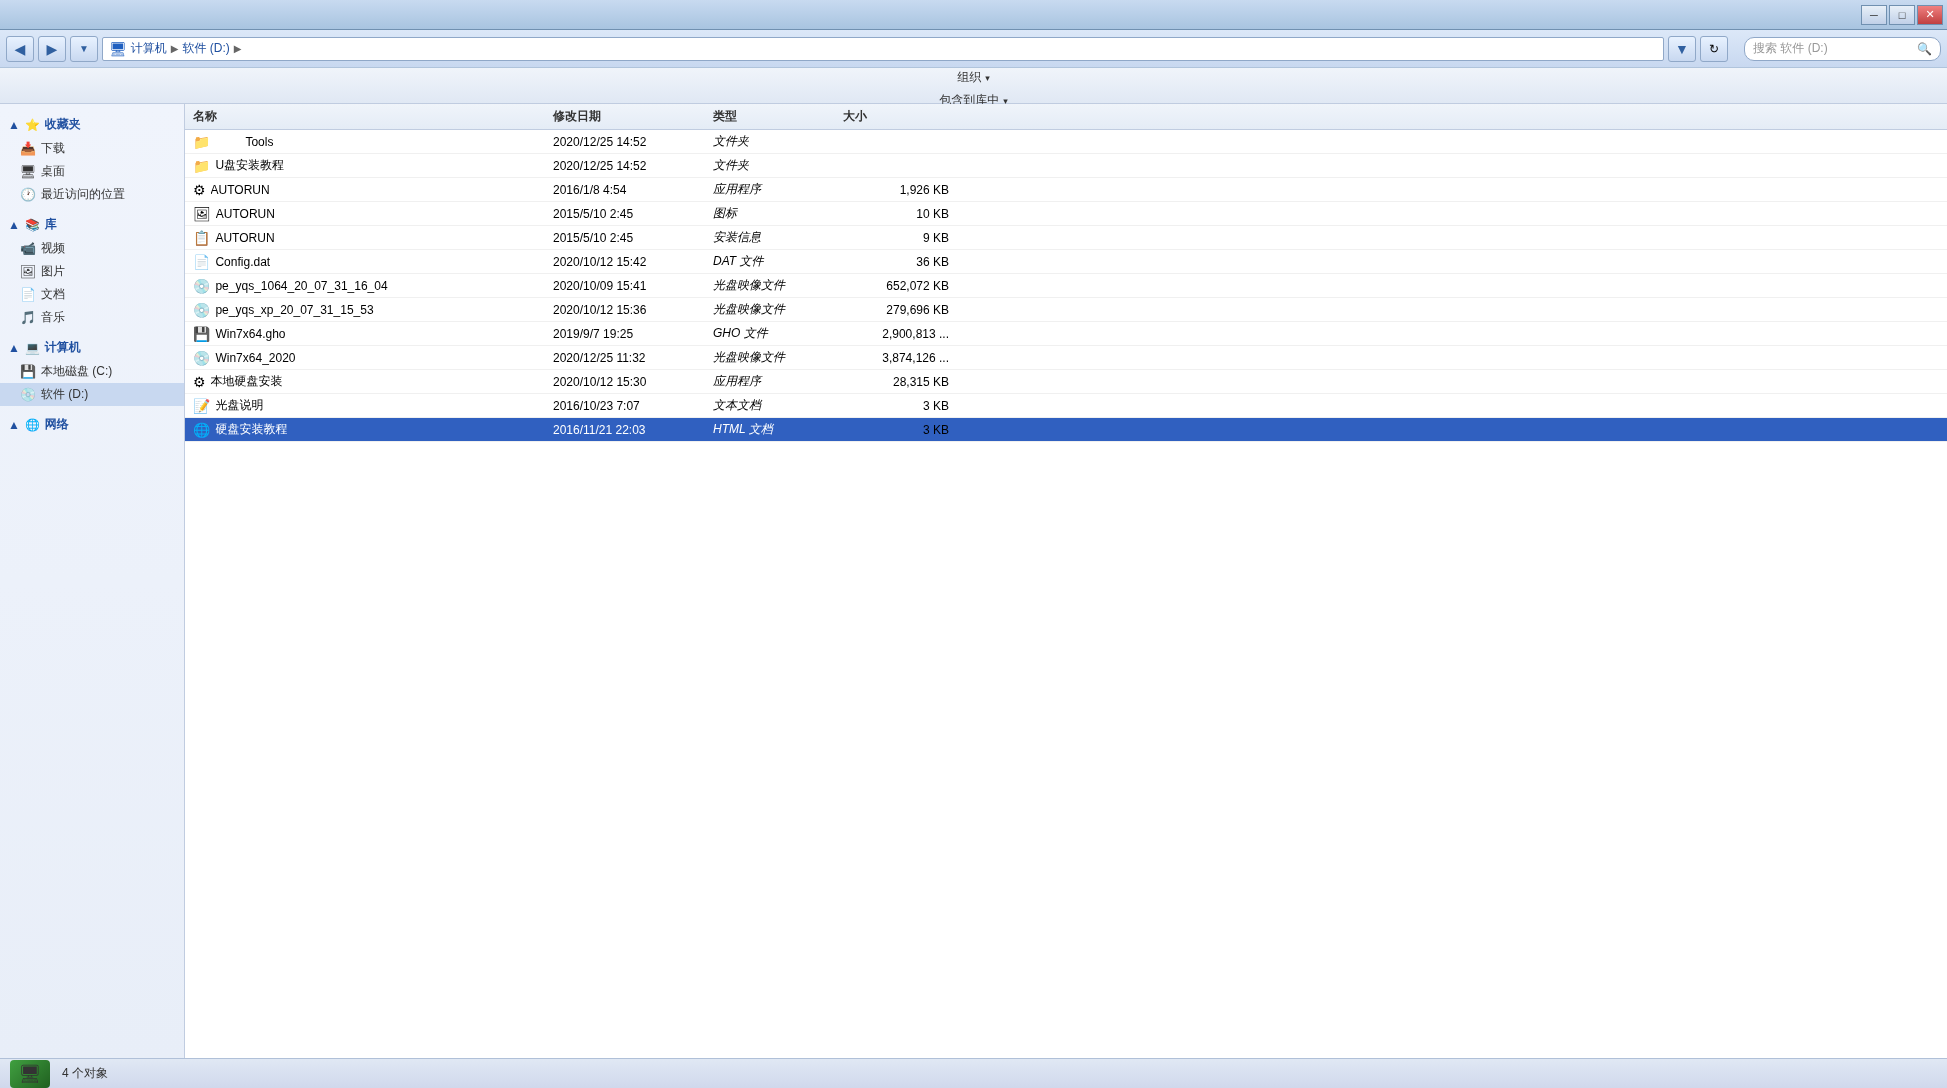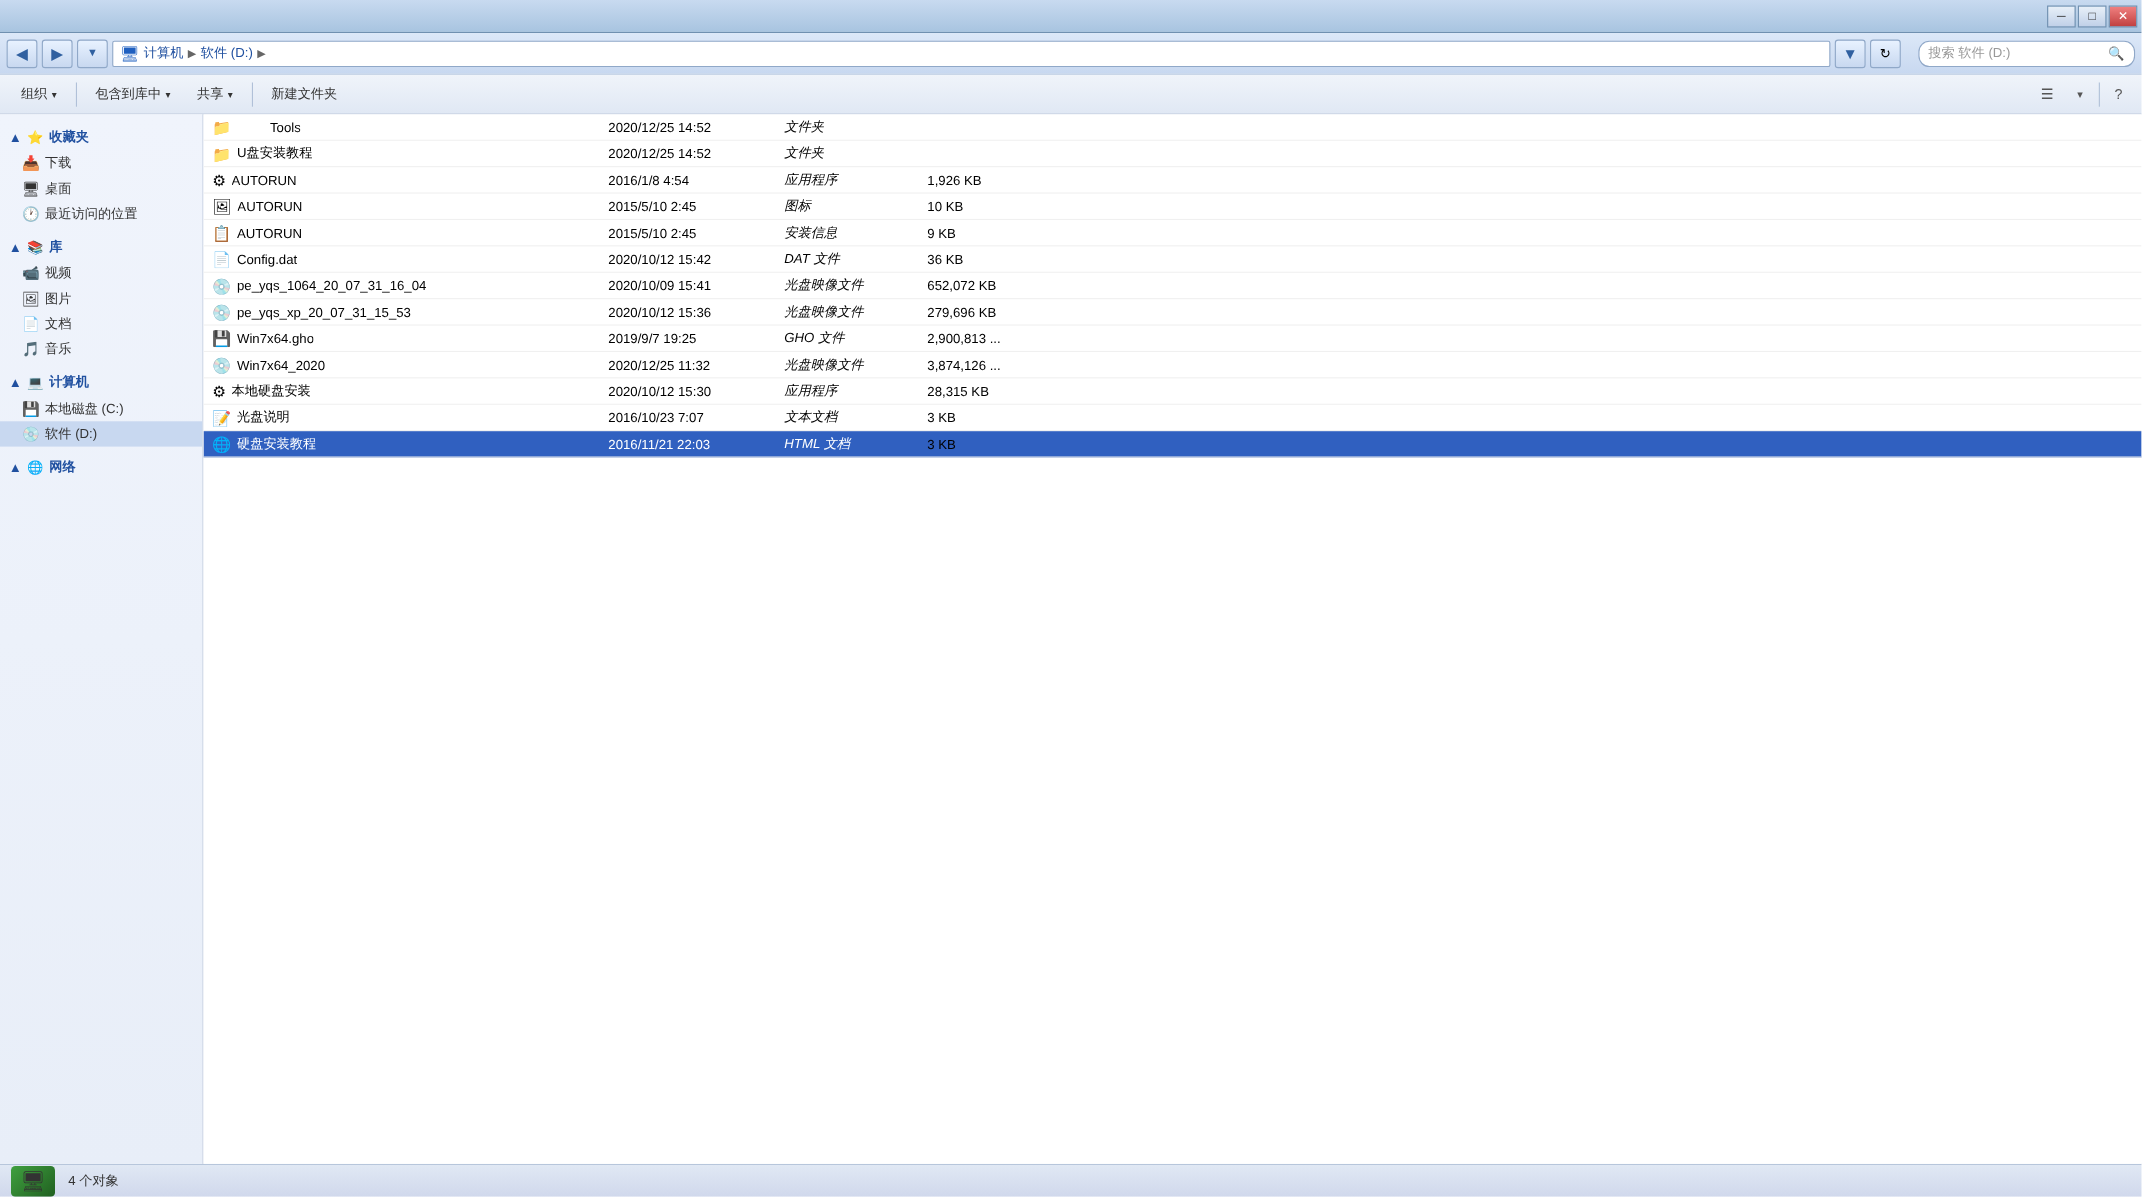--- a/index.html
+++ b/index.html
@@ -109,20 +109,21 @@
 
     
     .toolbar {
       height: 36px;
       background: linear-gradient(to bottom, #f0f4fa, #e0e8f4);
       display: flex;
       align-items: center;
       padding: 0 8px;
       border-bottom: 1px solid #c0cce0;
       gap: 2px;
+      flex-direction: column;
     }
     .toolbar-btn {
       height: 28px;
       padding: 0 10px;
       background: transparent;
       border: 1px solid transparent;
       border-radius: 3px;
       cursor: pointer;
       display: flex;
       align-items: center;
@@ -233,21 +234,21 @@
       border-bottom: 1px solid #f0f0f0;
       font-size: 12px;
       cursor: pointer;
     }
     .file-row.selected { background: #3060c0; color: #fff; }
     .file-row.selected .col-size-val { color: #000000; }
     .file-row .col-name { display: flex; align-items: center; gap: 5px; }
     .col-name-text { overflow: hidden; text-overflow: ellipsis; white-space: nowrap; }
     .col-date-val { width: 160px; padding-left: 8px; white-space: nowrap; }
     .col-type-val { width: 130px; padding-left: 8px; white-space: nowrap; font-style: italic; }
-    .col-size-val { width: 130px; padding-left: 8px; padding-right: 16px; white-space: nowrap; }
+    .col-size-val { width: 130px; padding-left: 8px; text-align: right; padding-right: 16px; white-space: nowrap; }
 
     
     .statusbar {
       height: 30px;
       background: linear-gradient(to bottom, #e0e8f4, #d0d8ec);
       border-top: 1px solid #b0c0d8;
       display: flex;
       align-items: center;
       padding: 0 10px;
       font-size: 12px;
@@ -387,20 +388,34 @@
         <span>▲</span>
         <span>🌐</span>
         <span>网络</span>
       </div>
     </div>
 
   </div>
 
   <div class="filelist">
 
+    <div class="filelist-header">
+      <div class="col-name col-header">
+        <span>名称</span>
+      </div>
+      <div class="col-date col-header">
+        <span>修改日期</span>
+      </div>
+      <div class="col-type col-header">
+        <span>类型</span>
+      </div>
+      <div class="col-size col-header">
+        <span>大小</span>
+      </div>
+    </div>
 
     <div id="file-rows">
         <div class="file-row">
     <div class="col-name" style="width:360px;padding-left:8px;display:flex;align-items:center;gap:5px;overflow:hidden;">
       <span style="font-size:14px;flex-shrink:0;">📁</span>
       <span class="col-name-text" style="overflow:hidden;text-overflow:ellipsis;white-space:nowrap;margin-left:30px;">Tools</span>
     </div>
     <div class="col-date-val">2020/12/25 14:52</div>
     <div class="col-type-val">文件夹</div>
     <div class="col-size-val"></div>

